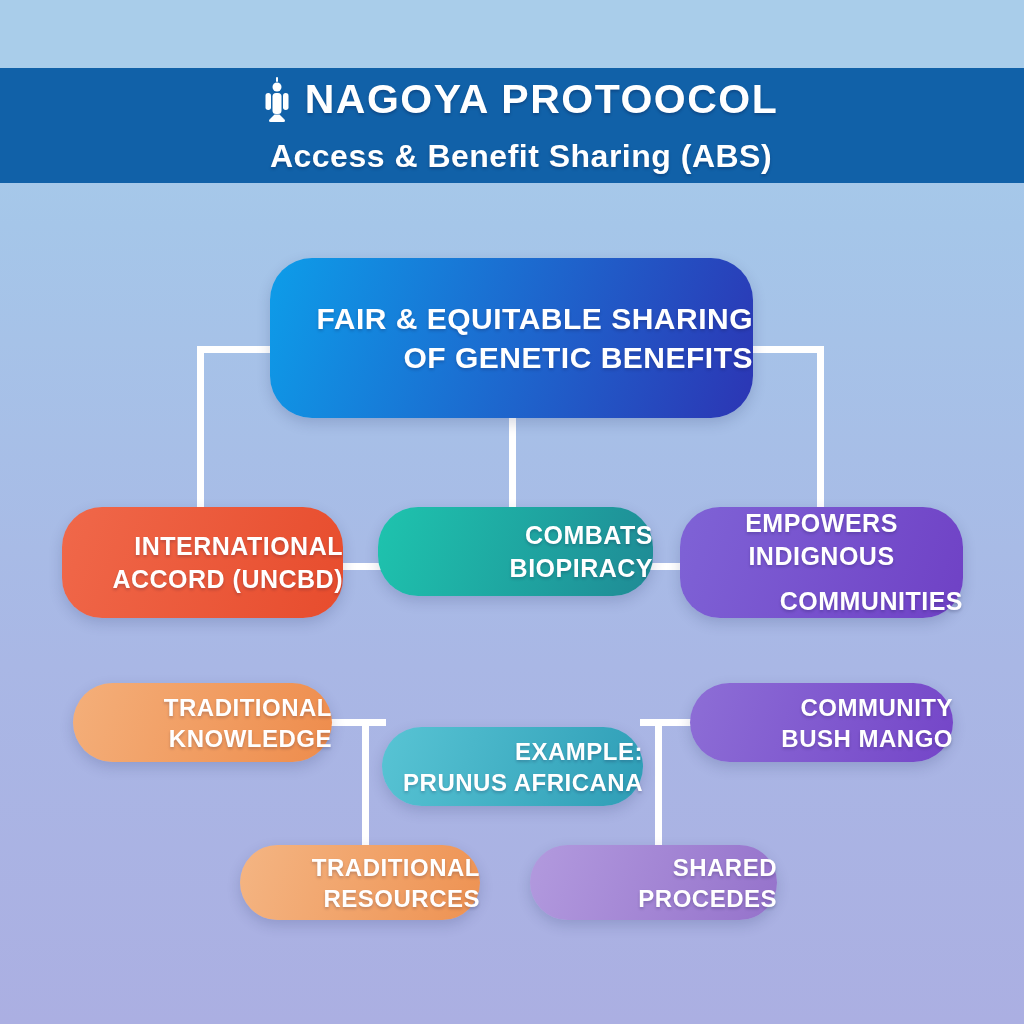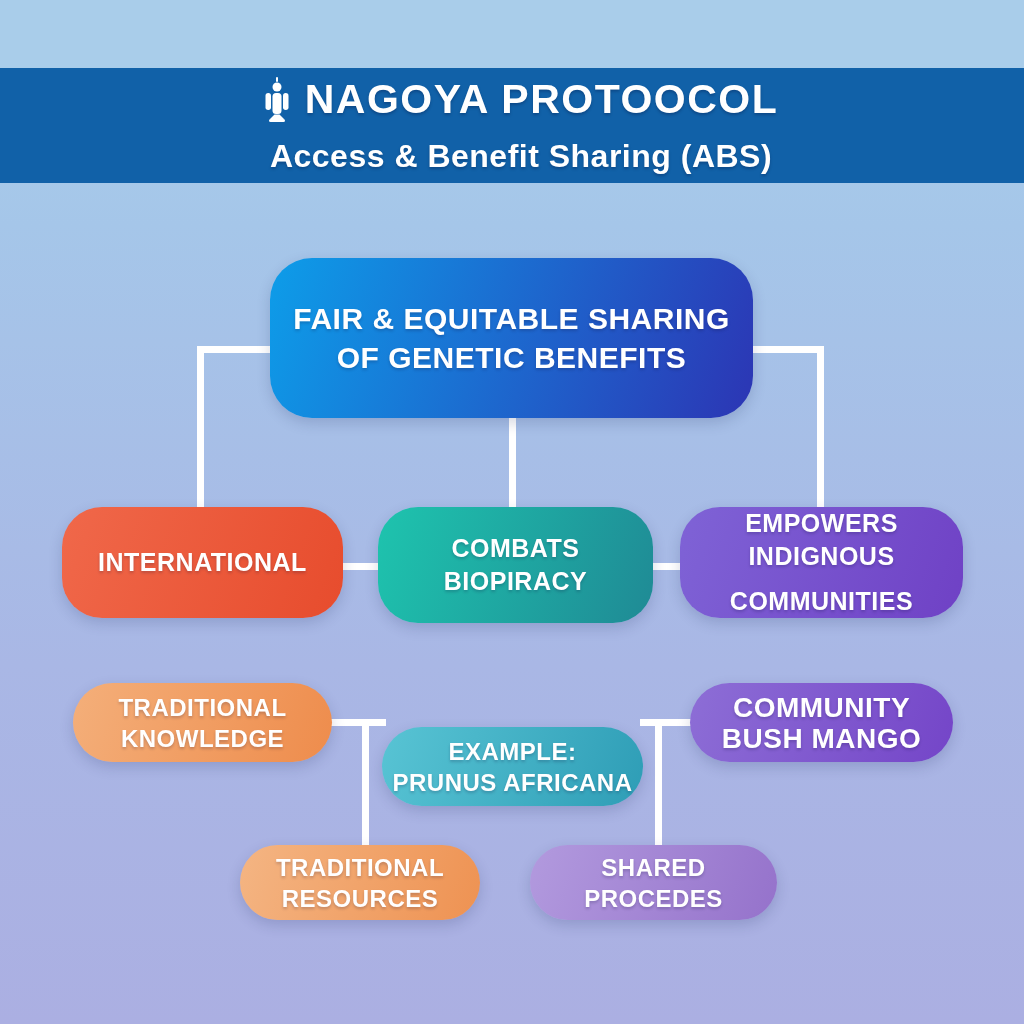--- a/index.html
+++ b/index.html
@@ -26,34 +26,34 @@
   }
   .header-subtitle {
     font-size: 32px; font-weight: bold; letter-spacing: 0.5px; margin-top: 15px;
     text-shadow: 0 2px 3px rgba(0,0,40,0.25);
   }
   .person-icon svg { display: block; }
 
   
   .node {
     position: absolute; display: flex; flex-direction: column;
-    align-items: center; justify-content: center;
+    align-items: flex-end; justify-content: center;
     color: #ffffff; font-weight: bold; text-align: center;
     letter-spacing: 0.5px;
     text-shadow: 0 2px 3px rgba(20,20,60,0.22);
     box-shadow: 0 5px 14px rgba(30,40,90,0.18);
     z-index: 2;
   }
   #root-node        { left: 270px; top: 258px; width: 483px; height: 160px; border-radius: 42px; font-size: 30px; line-height: 39px; }
   #node-accord      { left:  62px; top: 507px; width: 281px; height: 111px; border-radius: 40px; font-size: 25px; line-height: 33px; }
-  #node-biopiracy   { left: 378px; top: 507px; width: 275px; height: 116px; border-radius: 40px; font-size: 25px; line-height: 33px; }
+  #node-biopiracy   { left: 378px; top: 507px; width: 275px; height: 89px; border-radius: 40px; font-size: 25px; line-height: 33px; }
   #node-communities { left: 680px; top: 507px; width: 283px; height: 111px; border-radius: 40px; font-size: 25px; line-height: 33px; }
   #node-knowledge   { left:  73px; top: 683px; width: 259px; height:  79px; border-radius: 40px; font-size: 24px; line-height: 31px; }
   #node-example     { left: 382px; top: 683px; width: 261px; height:  79px; border-radius: 40px; font-size: 24px; line-height: 31px; }
-  #node-bush-mango  { left: 690px; top: 683px; width: 263px; height:  79px; border-radius: 40px; font-size: 28px; line-height: 31px; }
+  #node-bush-mango  { left: 690px; top: 683px; width: 263px; height:  79px; border-radius: 40px; font-size: 24px; line-height: 31px; }
   #node-resources   { left: 240px; top: 845px; width: 240px; height:  75px; border-radius: 38px; font-size: 24px; line-height: 31px; }
   #node-procedes    { left: 530px; top: 845px; width: 247px; height:  75px; border-radius: 38px; font-size: 24px; line-height: 31px; }
 
   
   .connector { position: absolute; background: #ffffff; z-index: 1; }
   #c-root-left-h    { left: 197px; top: 346px; width:  77px; height: 7px; }
   #c-root-right-h   { left: 750px; top: 346px; width:  74px; height: 7px; }
   #c-left-v         { left: 197px; top: 346px; width:   7px; height: 165px; }
   #c-right-v        { left: 817px; top: 346px; width:   7px; height: 165px; }
   #c-center-v       { left: 509px; top: 412px; width:   7px; height:  99px; }
@@ -99,20 +99,21 @@
   <div class="connector" id="c-l4-left-v" style="background: rgb(255, 255, 255);"></div>
   <div class="connector" id="c-l4-right-v" style="background: rgb(255, 255, 255);"></div>
 
   <div class="node" id="root-node" style="background: linear-gradient(110deg, rgb(13, 157, 233), rgb(44, 53, 180));">
     <span class="line">FAIR &amp; EQUITABLE SHARING</span>
     <span class="line">OF GENETIC BENEFITS</span>
   </div>
 
   <div class="node" id="node-accord" style="background: linear-gradient(110deg, rgb(240, 104, 74), rgb(231, 76, 45));">
     <span class="line">INTERNATIONAL</span>
+    <span class="line">ACCORD (UNCBD)</span>
   </div>
   <div class="node" id="node-biopiracy" style="background: linear-gradient(110deg, rgb(30, 196, 174), rgb(31, 138, 149));">
     <span class="line">COMBATS</span>
     <span class="line">BIOPIRACY</span>
   </div>
   <div class="node" id="node-communities" style="background: linear-gradient(110deg, rgb(127, 99, 214), rgb(111, 65, 197)); gap: 12px;">
     <span class="line">EMPOWERS INDIGNOUS</span>
     <span class="line">COMMUNITIES</span>
   </div>
 

